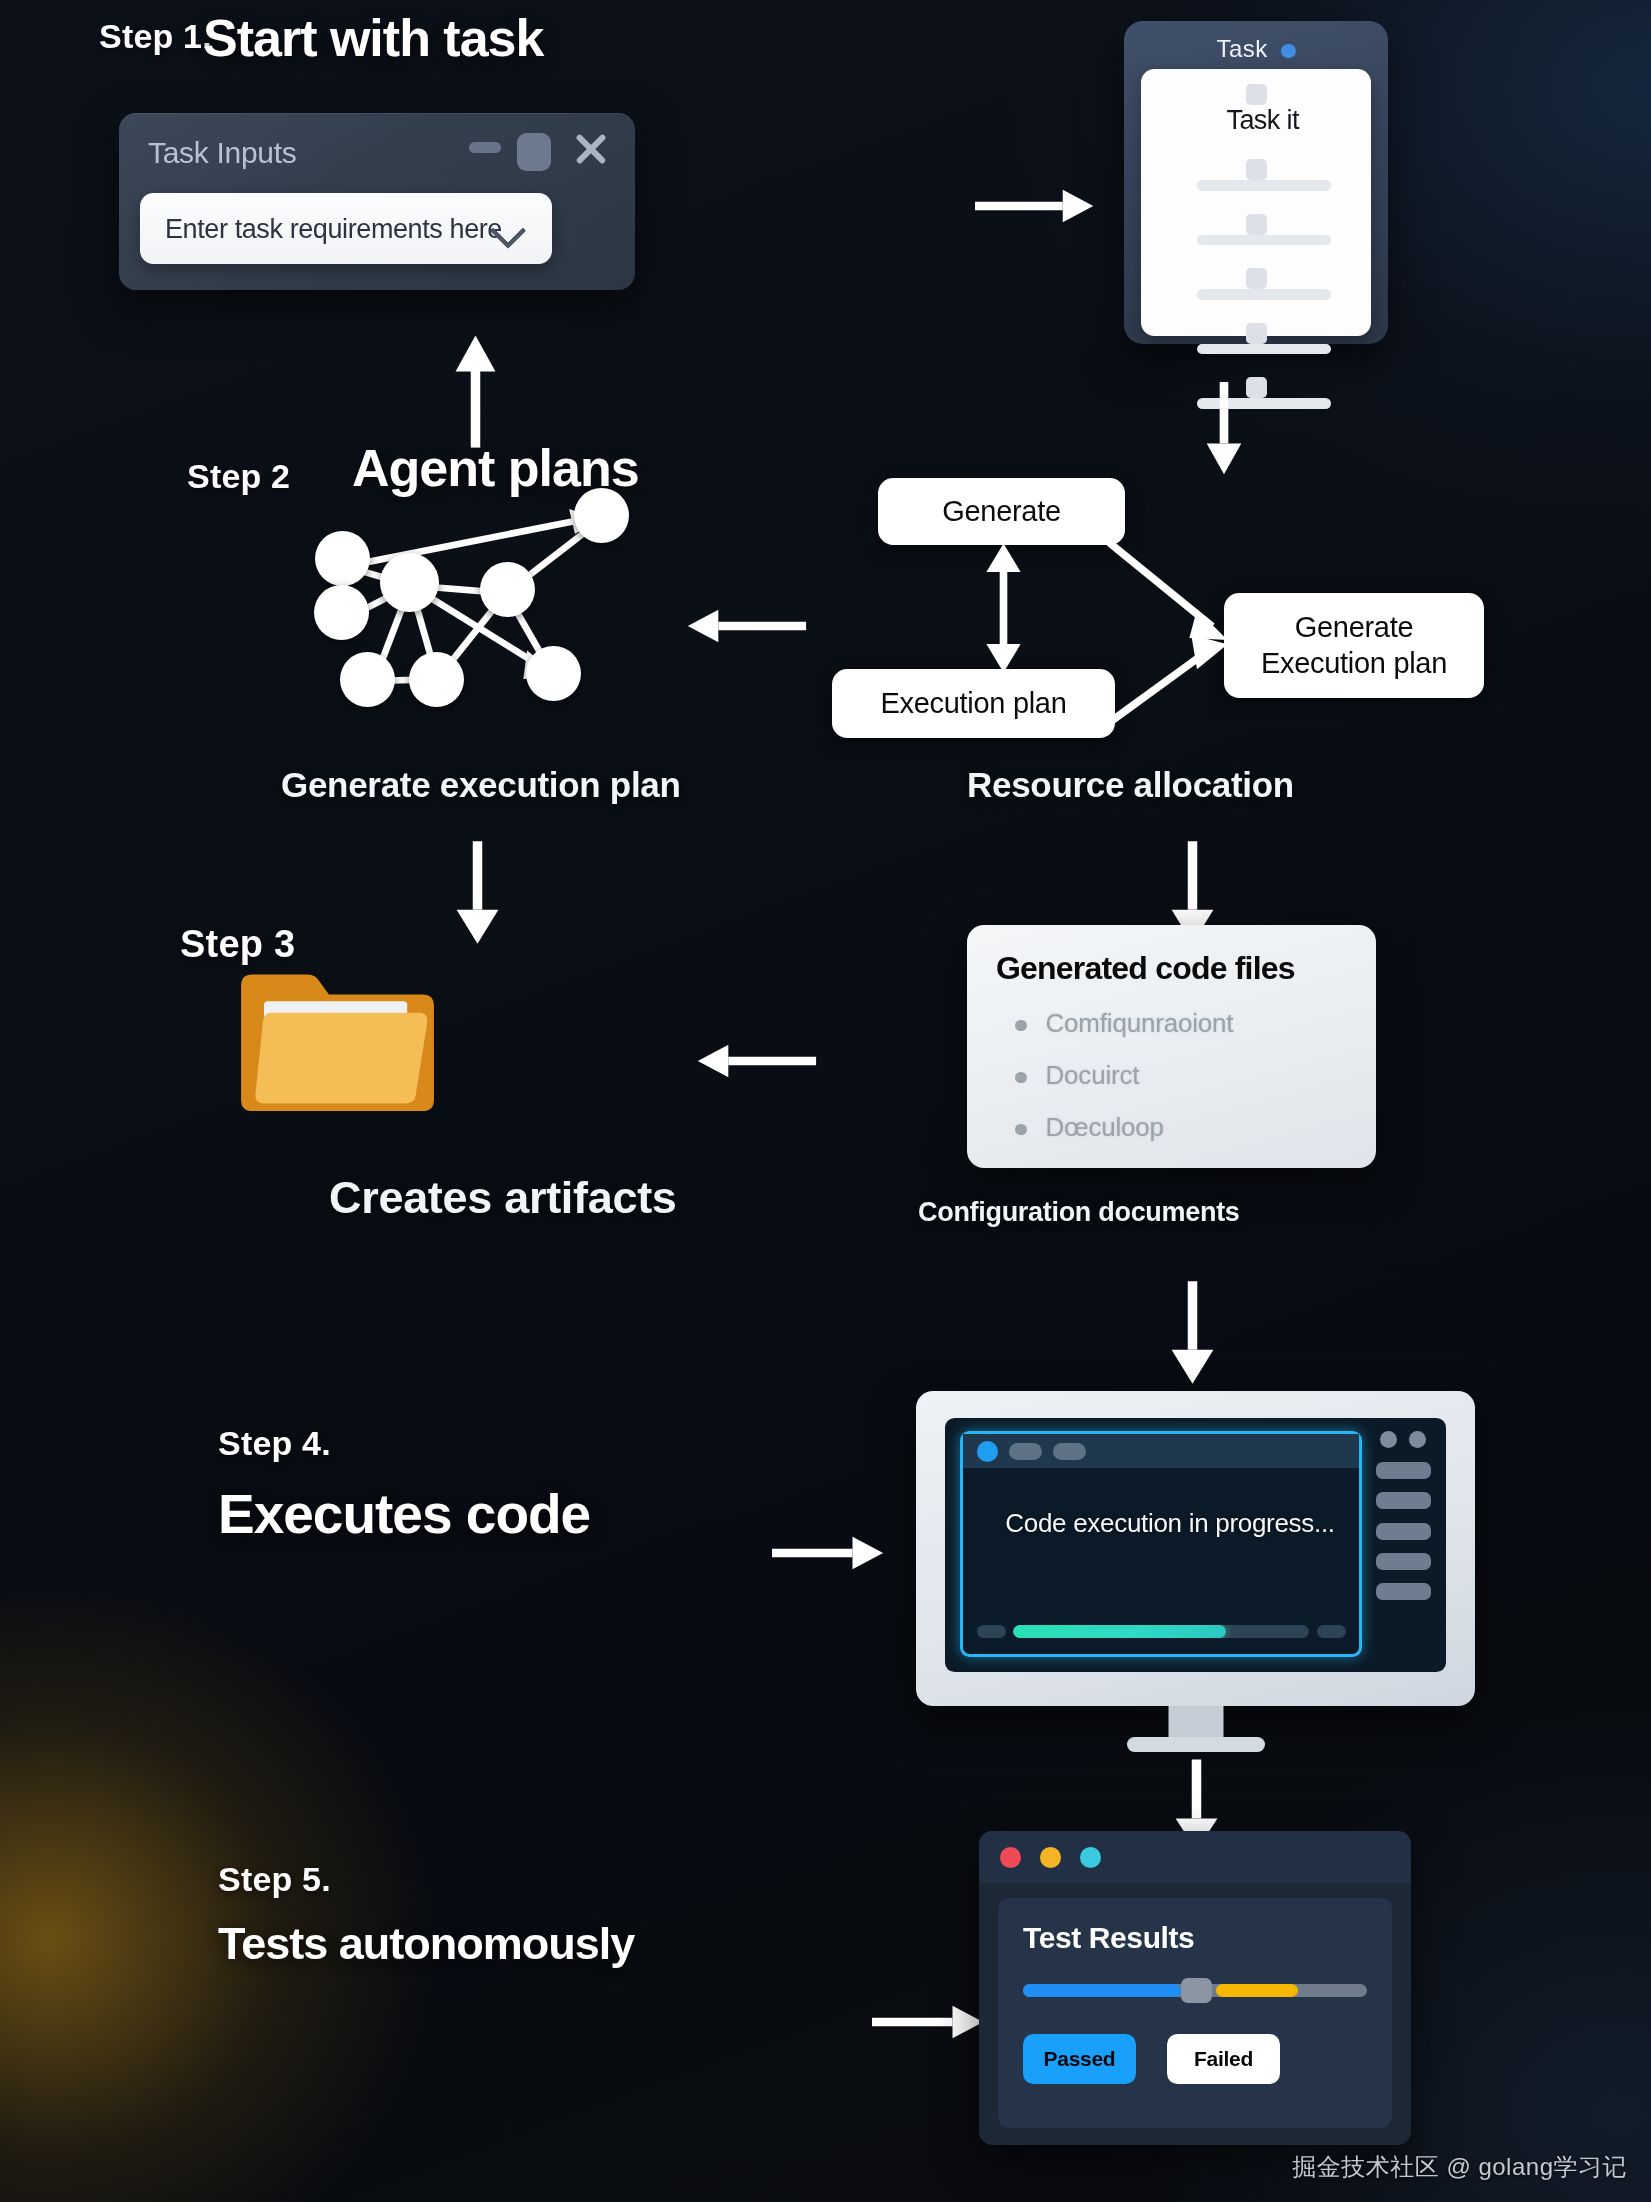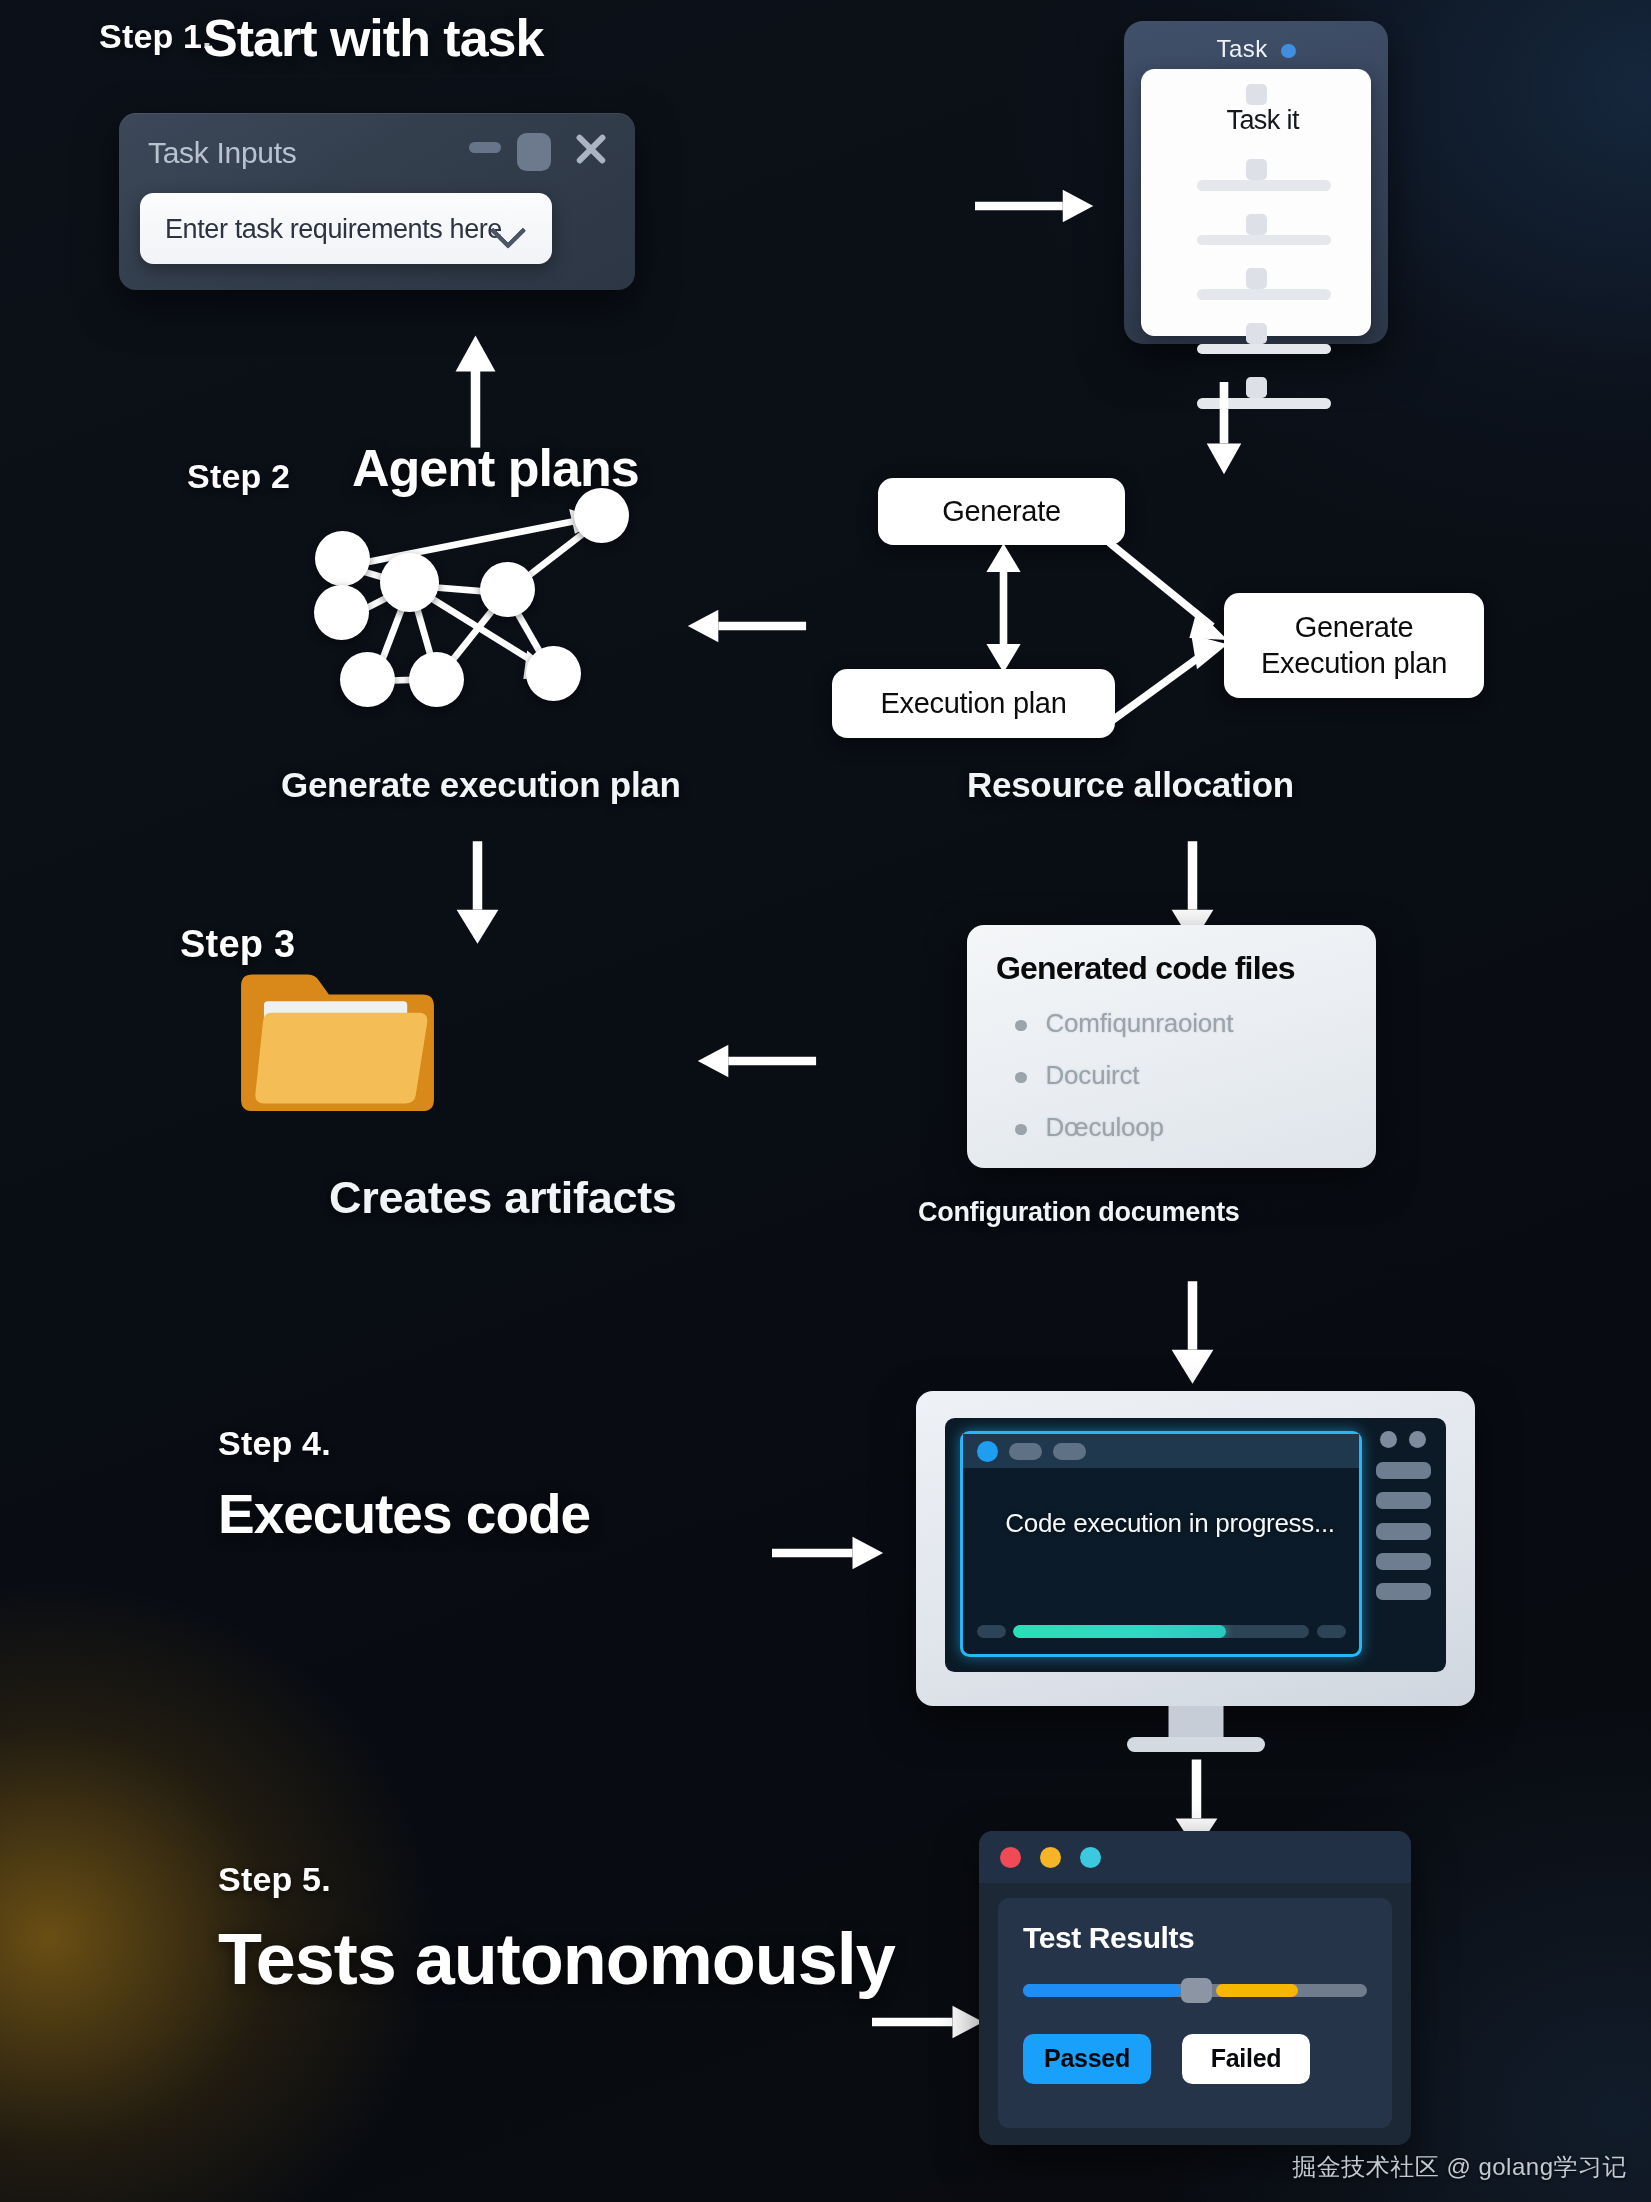--- a/index.html
+++ b/index.html
@@ -184,22 +184,22 @@
   #test-body{
     position:absolute;left:19px;right:19px;top:67px;bottom:17px;
     border-radius:11.5px;background:#26344a;padding:23px 25px;box-sizing:border-box;
   }
   #test-body .ttl{font-size:30px;color:#ffffff;font-weight:bold;letter-spacing:-0.4px;}
   #test-slider{position:relative;margin-top:25px;height:21px;}
   .sl-seg{position:absolute;top:3.8px;height:13.4px;border-radius:6.7px;}
   .sl-knob{position:absolute;top:-1.9px;width:31px;height:25px;border-radius:6.7px;background:#8b95a3;}
   #test-btns{display:flex;gap:31px;margin-top:32.5px;}
   .tbtn{
-    width:128px;height:50px;border-radius:10.5px;display:flex;align-items:center;justify-content:center;
-    font-size:25px;font-weight:bold;color:#07090c;letter-spacing:-0.3px;
+    width:113px;height:50px;border-radius:10.5px;display:flex;align-items:center;justify-content:center;
+    font-size:21px;font-weight:bold;color:#07090c;letter-spacing:-0.3px;
   }
 
   
   #watermark{
     right:25px;bottom:19px;color:#d3d9e0;font-size:24px;opacity:.92;
     letter-spacing:0.5px;text-shadow:0 1px 3.8px rgba(0,0,0,.8);
   }
   svg{overflow:visible;}
 </style>
 </head>
@@ -407,21 +407,21 @@
     <div id="mon-neck"></div>
     <div id="mon-base"></div>
   </div>
 
   <svg class="abs" style="left:1168px;top:1759px;" width="57" height="96" viewBox="0 0 60 100">
     <line x1="30" y1="0" x2="30" y2="62" stroke="#ffffff" stroke-width="10"></line>
     <polygon points="8,62 52,62 30,96" fill="#ffffff"></polygon>
   </svg>
 
   <div class="abs step-small" style="left:218px;top:1860px;font-size:34px;">Step 5.</div>
-  <div class="abs step-big" style="left:218px;top:1918px;font-size:72px;">Tests autonomously</div>
+  <div class="abs step-big" style="left:218px;top:1918px;font-size:45px;">Tests autonomously</div>
 
   <svg class="abs" style="left:872px;top:1998px;" width="115" height="48" viewBox="0 0 120 50">
     <line x1="0" y1="25" x2="84" y2="25" stroke="#ffffff" stroke-width="9"></line>
     <polygon points="84,8 116,25 84,42" fill="#ffffff"></polygon>
   </svg>
 
   <div class="abs" id="test-win">
     <div class="tbar">
       <div class="tw-dot" id="twd0" style="background: rgb(240, 74, 87);"></div>
       <div class="tw-dot" id="twd1" style="background: rgb(246, 181, 38);"></div>

